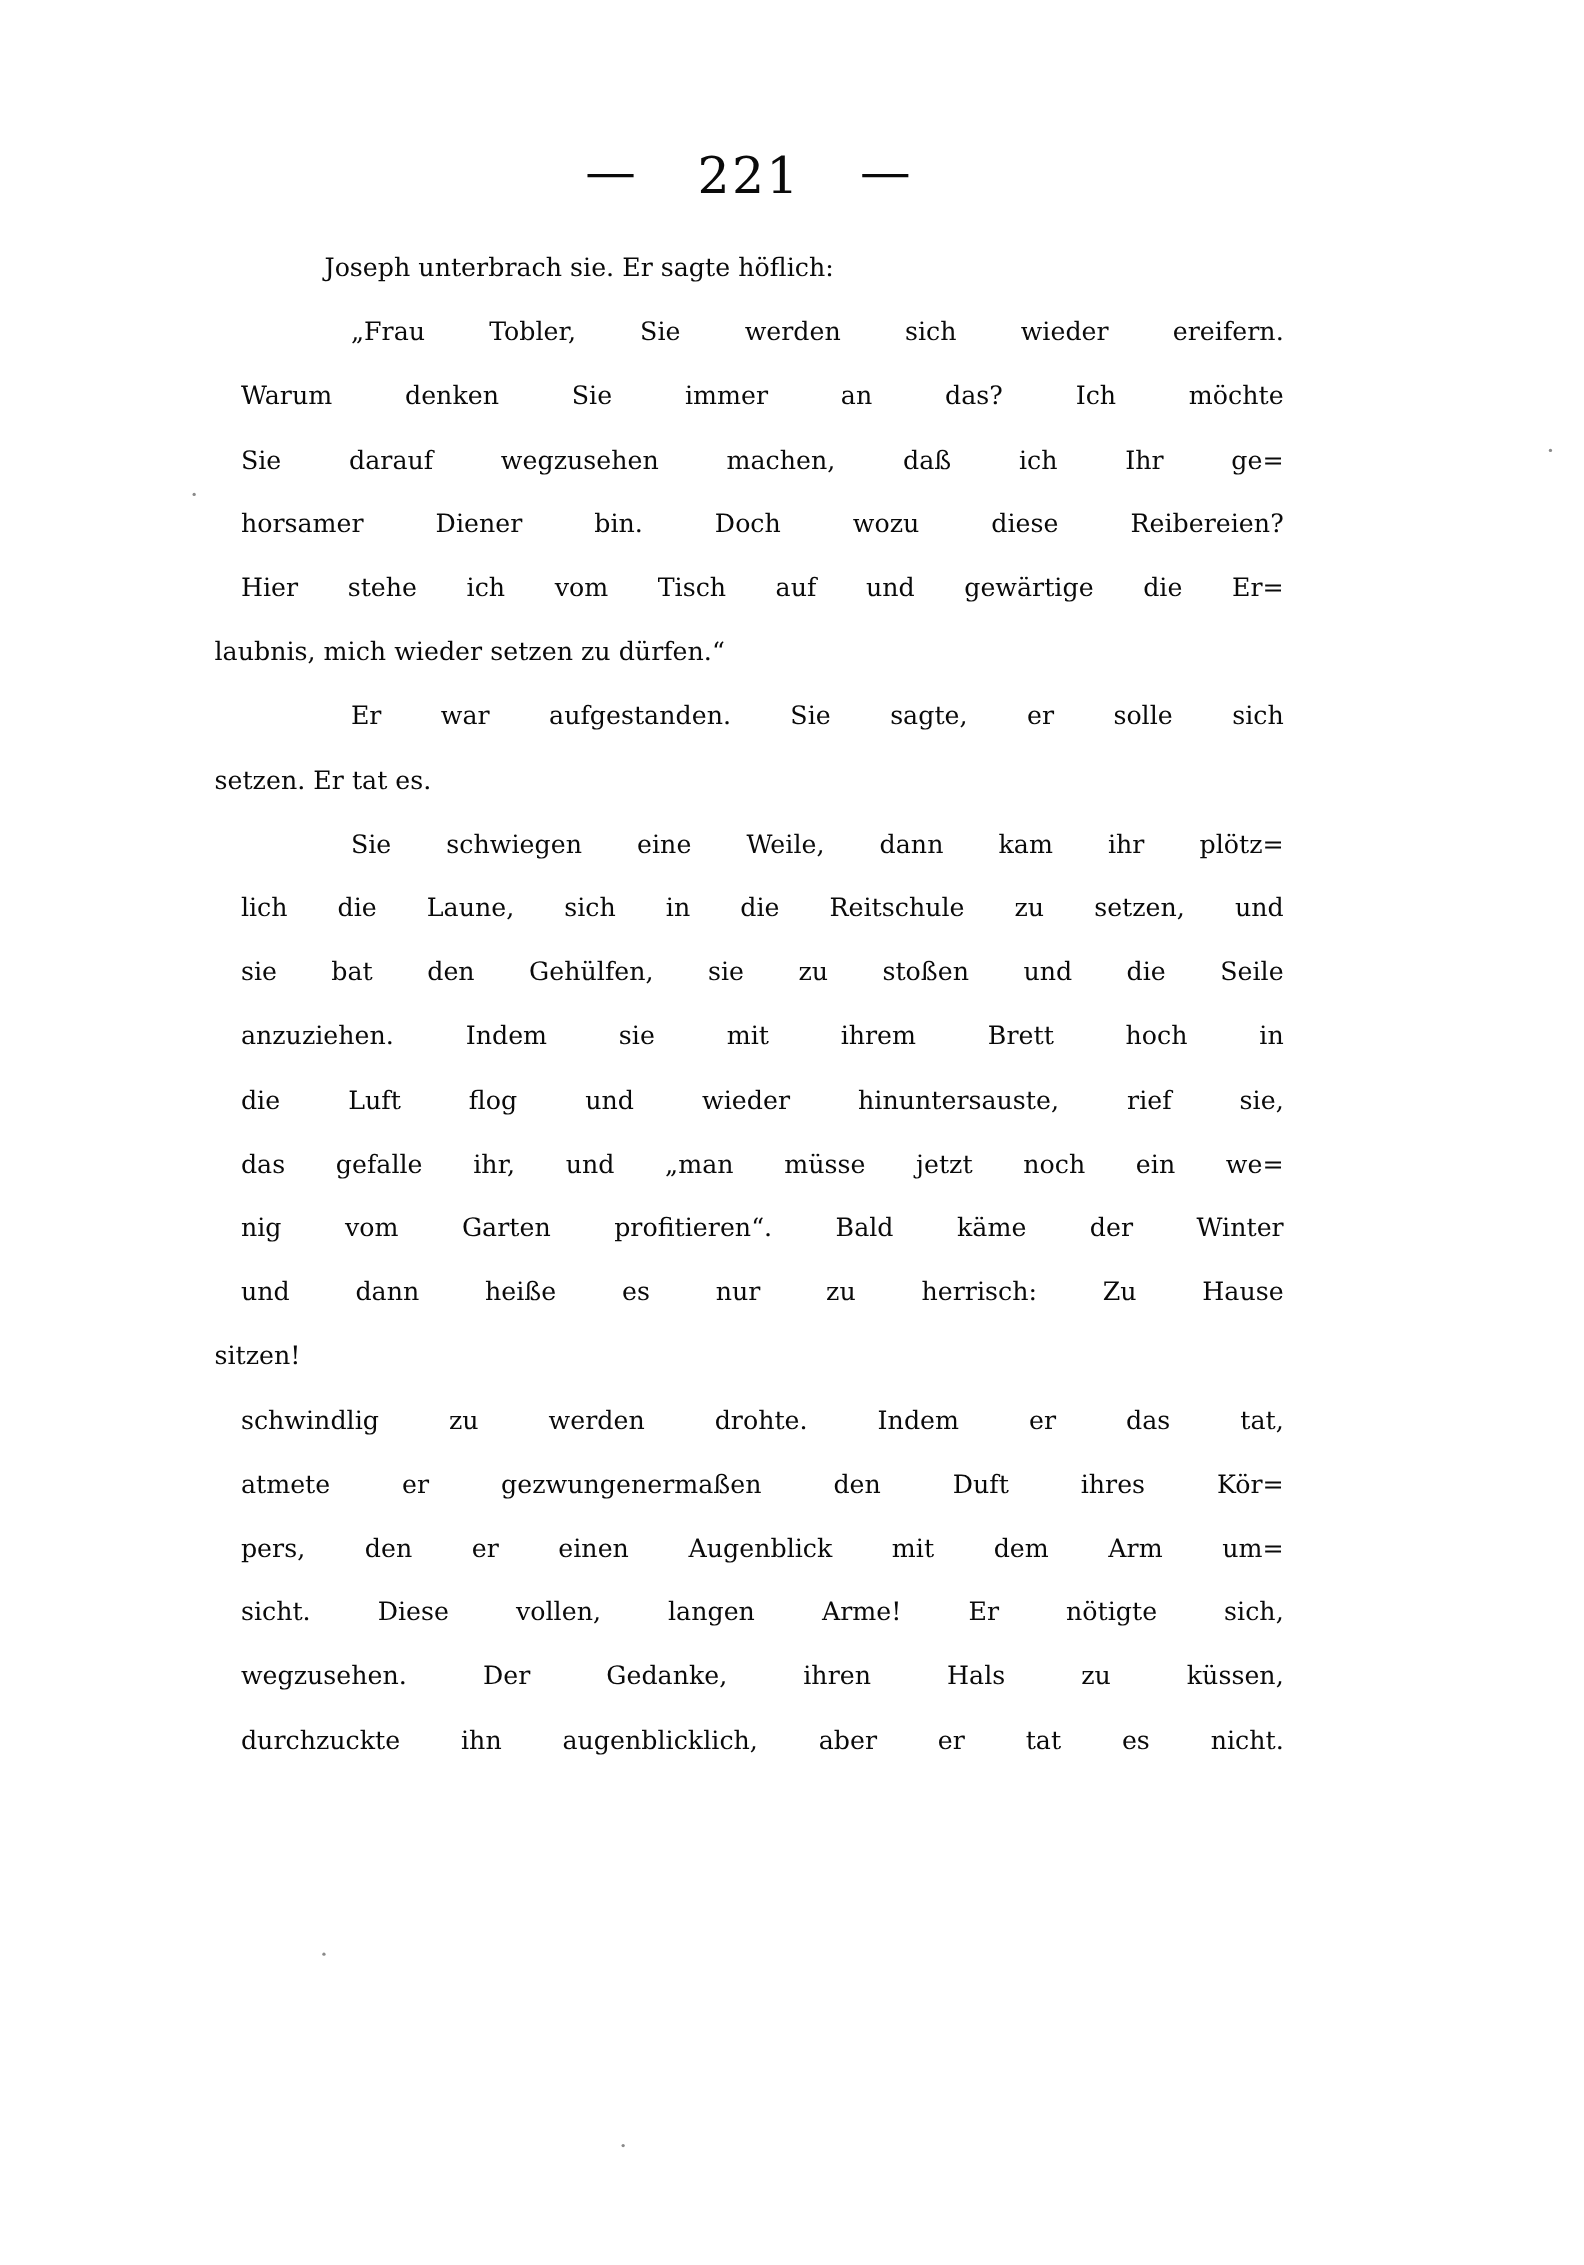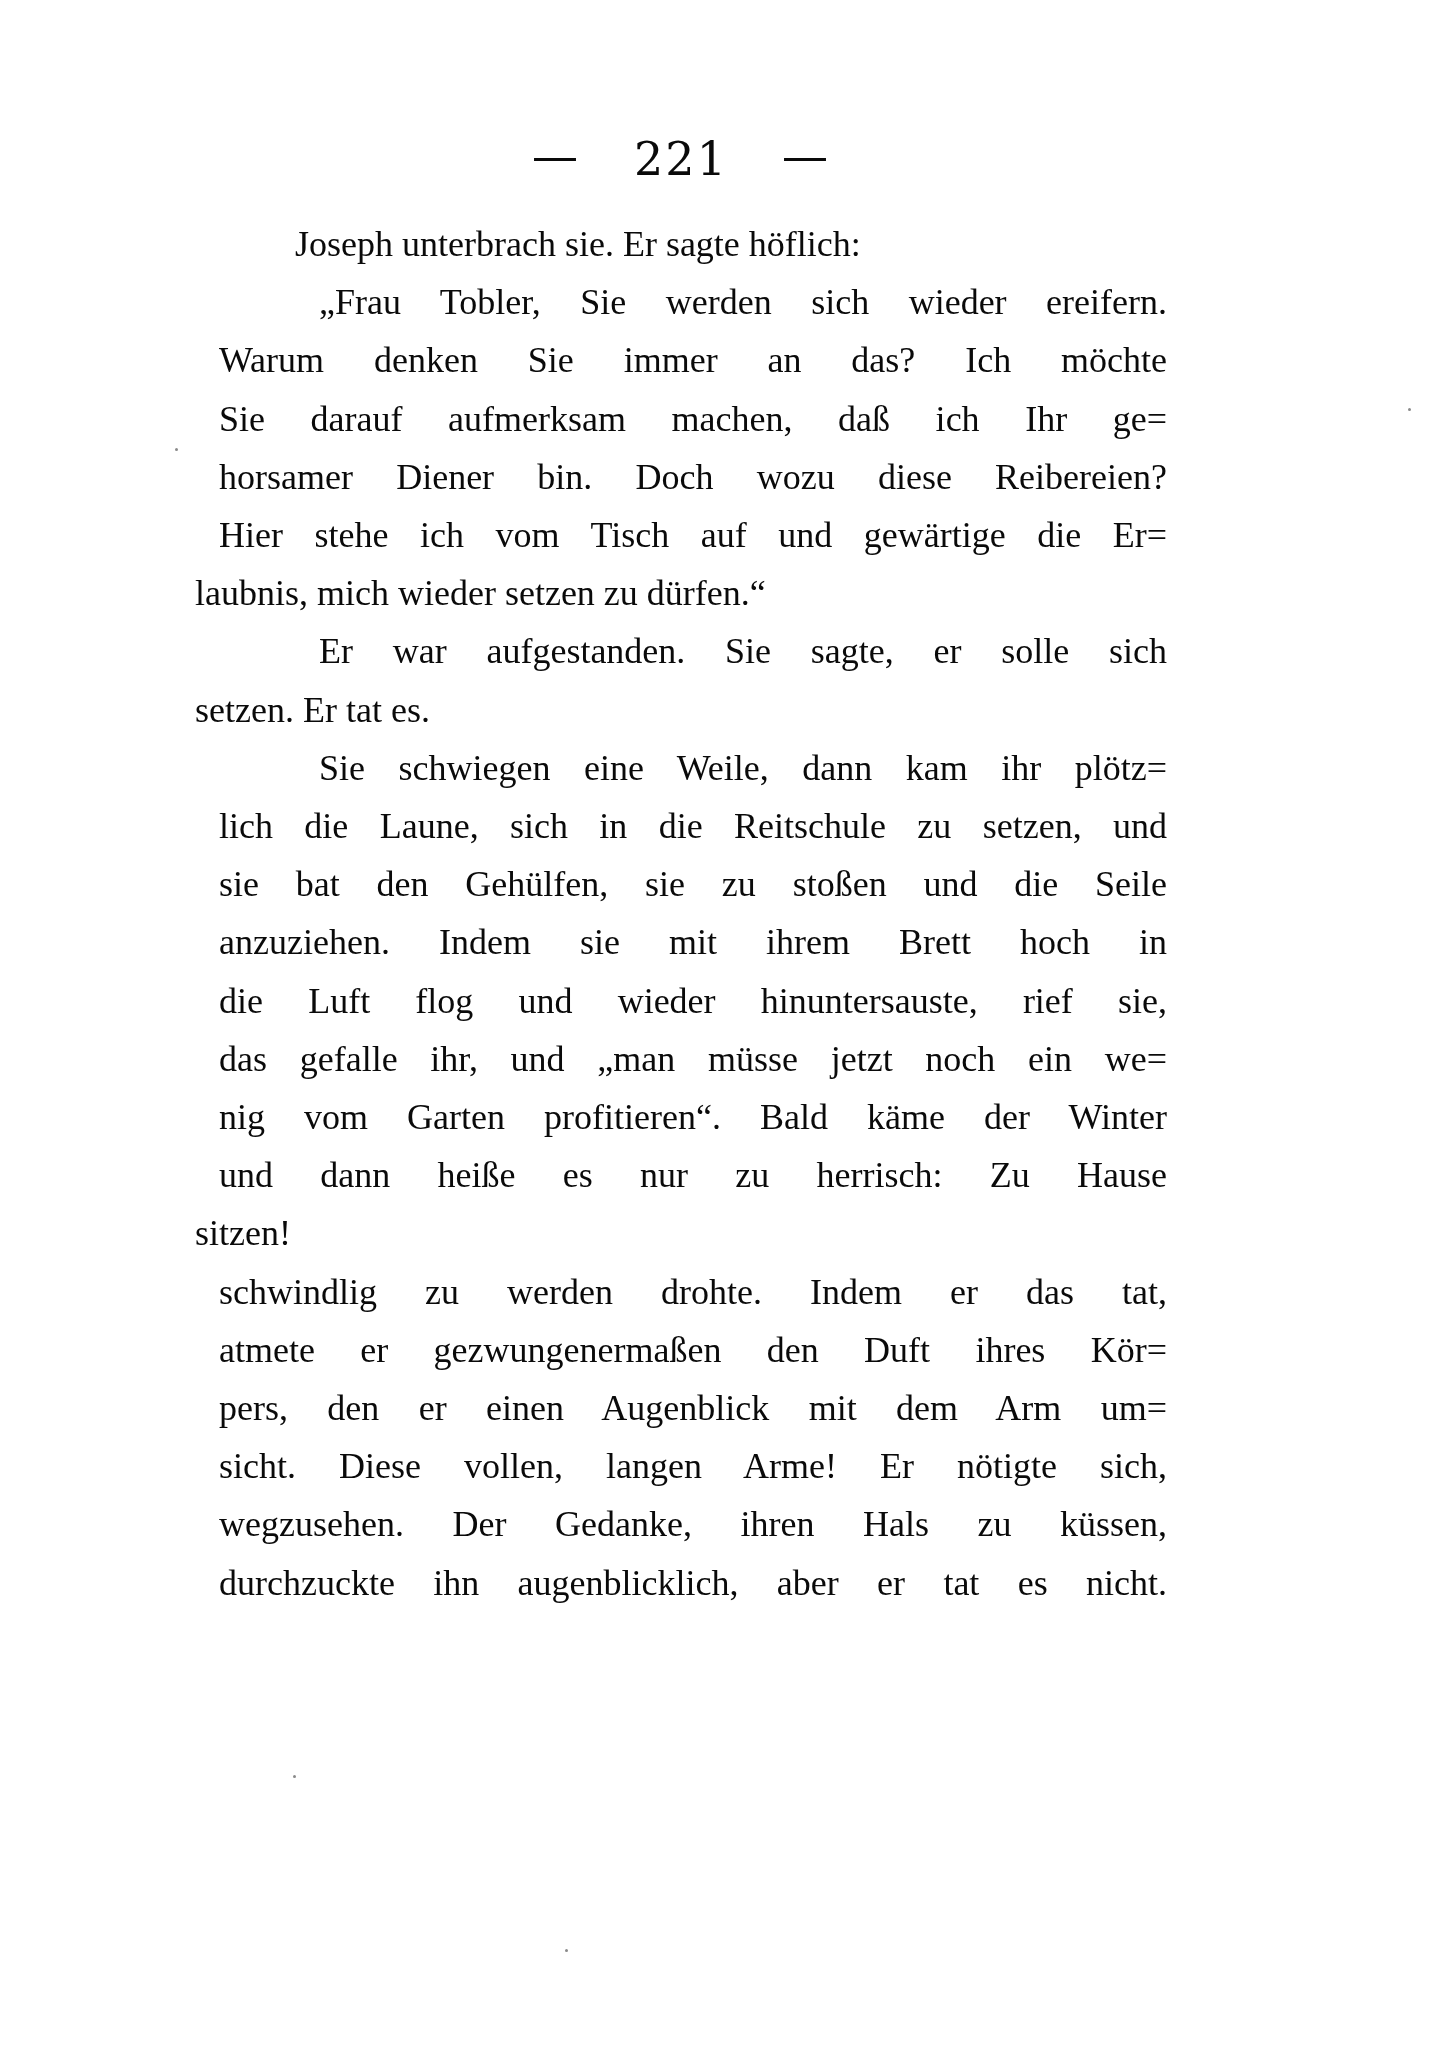--- a/index.html
+++ b/index.html
@@ -32,25 +32,24 @@
     position: relative;
     top: -3px;
   }
   .text-block {
     position: absolute;
     left: 195px;
     top: 215px;
     width: 972px;
   }
   .line {
-    font-size: 36px;
+    font-size: 23px;
     line-height: 58.2px;
     white-space: normal;
     text-align: left;
-    font-family: Liberation Serif, serif;
   }
   .line.justify {
     text-align: justify;
     text-align-last: justify;
     margin-left: 24px;
   }
   .line.indent {
     text-indent: 100px;
   }
   .speck {
@@ -67,21 +66,21 @@
   <div class="header">
     <span class="dash">—</span>
     <span class="pagenum">221</span>
     <span class="dash">—</span>
   </div>
 
   <div class="text-block">
       <div class="line indent">Joseph unterbrach sie. Er sagte höflich:</div>
       <div class="line indent justify">„Frau Tobler, Sie werden sich wieder ereifern.</div>
       <div class="line justify">Warum denken Sie immer an das? Ich möchte</div>
-      <div class="line justify">Sie darauf aufmerksam machen, daß ich Ihr ge=</div>
+      <div class="line justify">Sie darauf wegzusehen machen, daß ich Ihr ge=</div>
       <div class="line justify">horsamer Diener bin. Doch wozu diese Reibereien?</div>
       <div class="line justify">Hier stehe ich vom Tisch auf und gewärtige die Er=</div>
       <div class="line">laubnis, mich wieder setzen zu dürfen.“</div>
       <div class="line indent justify">Er war aufgestanden. Sie sagte, er solle sich</div>
       <div class="line">setzen. Er tat es.</div>
       <div class="line indent justify">Sie schwiegen eine Weile, dann kam ihr plötz=</div>
       <div class="line justify">lich die Laune, sich in die Reitschule zu setzen, und</div>
       <div class="line justify">sie bat den Gehülfen, sie zu stoßen und die Seile</div>
       <div class="line justify">anzuziehen. Indem sie mit ihrem Brett hoch in</div>
       <div class="line justify">die Luft flog und wieder hinuntersauste, rief sie,</div>

